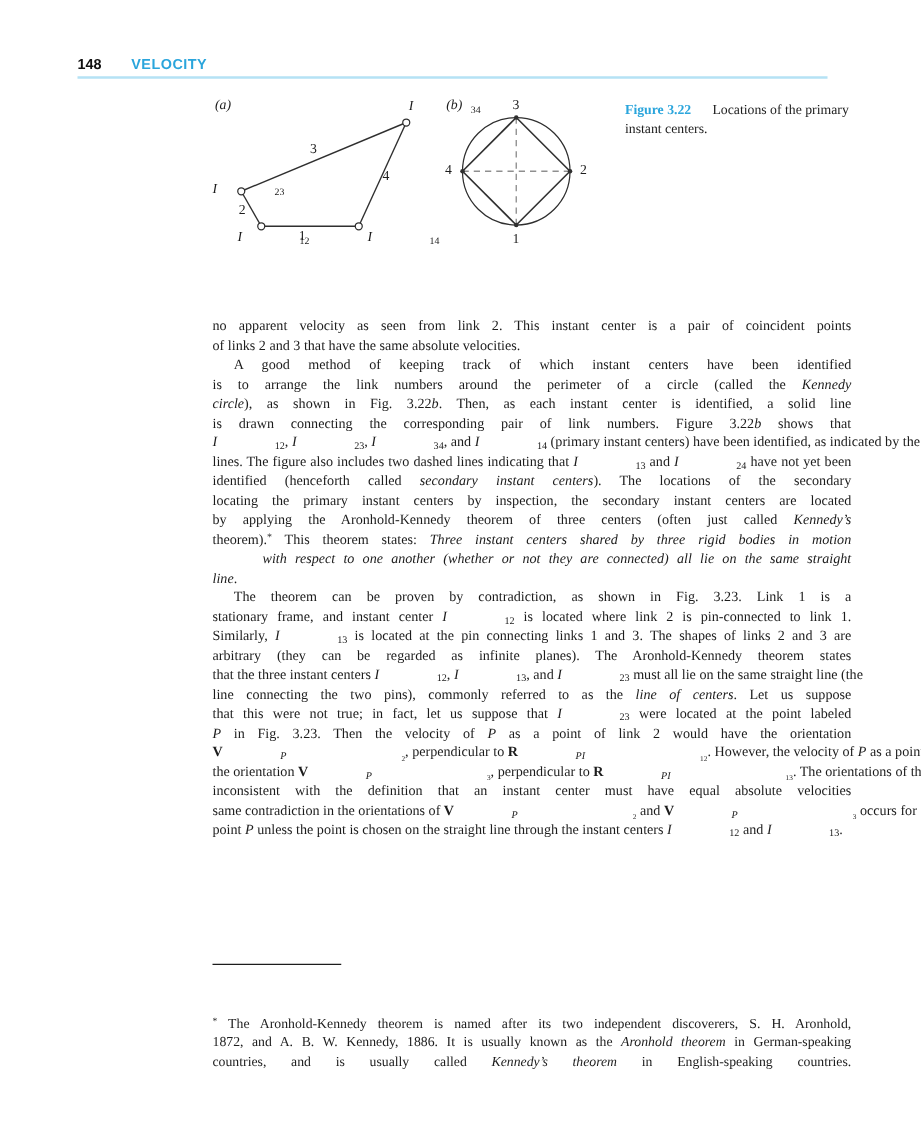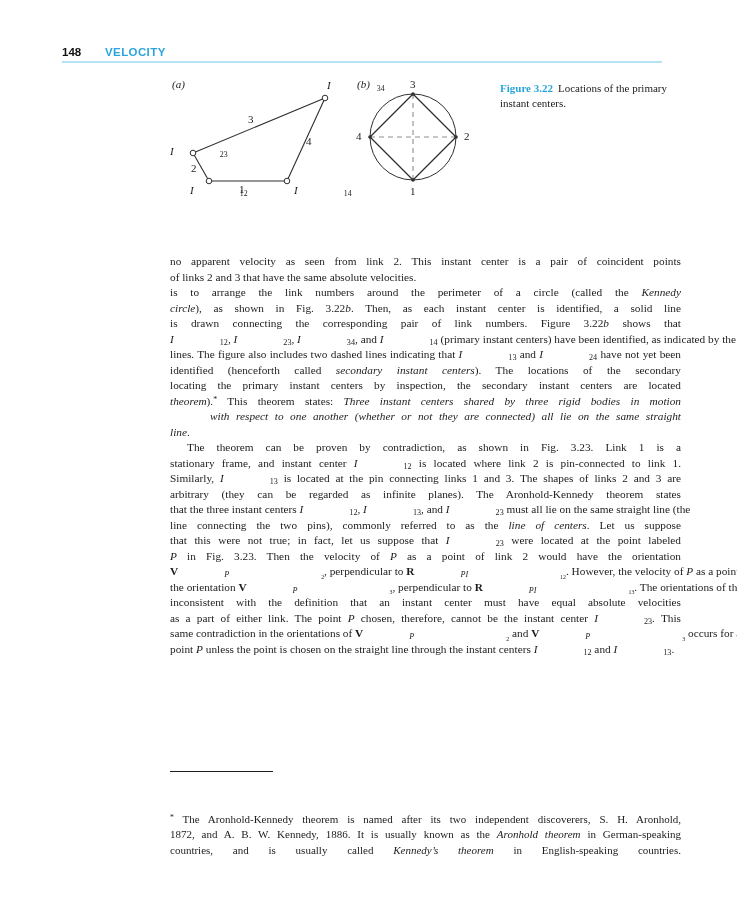--- a/index.html
+++ b/index.html
@@ -34,21 +34,21 @@
   .fig-a{left:168px;top:78px;width:182px;height:122px;}
   .fig-b{left:352px;top:78px;width:132px;height:122px;}
   .flab{position:absolute;font-size:11px;line-height:12px;color:var(--ink);white-space:nowrap;}
   .flab i{font-style:italic;}
   .figtag{font-style:italic;}
 
   .figcap{
     position:absolute;left:500px;top:81px;width:180px;
     font-size:11px;line-height:15.2px;color:var(--ink);
   }
-  .figcap .cap-label{font-weight:bold;color:var(--accent);margin-right:5px;}
+  .figcap .cap-label{font-weight:bold;color:var(--accent);margin-right:17px;}
 
   
   #bodytext{
     position:absolute;left:170px;top:254px;width:511px;
     font-size:11.3px;line-height:15.5px;color:var(--ink);
   }
   .tline{
     white-space:nowrap;height:15.5px;
     text-align:justify;text-align-last:justify;
   }
@@ -128,42 +128,43 @@
     <span class="flab" style="left:4px;top:52px">4</span>
   </div>
 
   <div class="figcap">
     <span class="cap-label">Figure 3.22</span><span>Locations of the primary instant centers.</span>
   </div>
 
   <div id="bodytext">
       <div class="tline">no apparent velocity as seen from link 2. This instant center is a pair of coincident points</div>
       <div class="tline endp">of links 2 and 3 that have the same absolute velocities.</div>
+      <div class="tline indent1">A good method of keeping track of which instant centers have been identified</div>
       <div class="tline">is to arrange the link numbers around the perimeter of a circle (called the <span style="font-style: italic;">Kennedy</span></div>
       <div class="tline"><span style="font-style: italic;">circle</span>), as shown in Fig. 3.22<span style="font-style: italic;">b</span>. Then, as each instant center is identified, a solid line</div>
       <div class="tline">is drawn connecting the corresponding pair of link numbers. Figure 3.22<span style="font-style: italic;">b</span> shows that</div>
       <div class="tline"><span style="font-style: italic;">I</span><sub><span>12</span></sub>, <span style="font-style: italic;">I</span><sub><span>23</span></sub>, <span style="font-style: italic;">I</span><sub><span>34</span></sub>, and <span style="font-style: italic;">I</span><sub><span>14</span></sub> (primary instant centers) have been identified, as indicated by the solid</div>
       <div class="tline">lines. The figure also includes two dashed lines indicating that <span style="font-style: italic;">I</span><sub><span>13</span></sub> and <span style="font-style: italic;">I</span><sub><span>24</span></sub> have not yet been</div>
       <div class="tline">identified (henceforth called <span style="font-style: italic;">secondary instant centers</span>). The locations of the secondary</div>
       <div class="tline">locating the primary instant centers by inspection, the secondary instant centers are located</div>
-      <div class="tline"><span style="font-style: italic;">theorem</span>).<sup><span>*</span></sup> This theorem states: <span style="font-style: italic;">Three instant centers shared by three rigid bodies in motion</span></div>
+      <div class="tline">by applying the Aronhold-Kennedy theorem of three centers (often just called <span style="font-style: italic;">Kennedy’s</span></div>
+      <div class="tline"><span style="">theorem</span>).<sup><span>*</span></sup> This theorem states: <span style="font-style: italic;">Three instant centers shared by three rigid bodies in motion</span></div>
       <div class="tline"><span style="font-style: italic; margin-left: 40px;">with respect to one another (whether or not they are connected) all lie on the same straight</span></div>
       <div class="tline endp"><span style="font-style: italic;">line</span>.</div>
       <div class="tline indent1">The theorem can be proven by contradiction, as shown in Fig. 3.23. Link 1 is a</div>
       <div class="tline">stationary frame, and instant center <span style="font-style: italic;">I</span><sub><span>12</span></sub> is located where link 2 is pin-connected to link 1.</div>
       <div class="tline">Similarly, <span style="font-style: italic;">I</span><sub><span>13</span></sub> is located at the pin connecting links 1 and 3. The shapes of links 2 and 3 are</div>
       <div class="tline">arbitrary (they can be regarded as infinite planes). The Aronhold-Kennedy theorem states</div>
       <div class="tline">that the three instant centers <span style="font-style: italic;">I</span><sub><span>12</span></sub>, <span style="font-style: italic;">I</span><sub><span>13</span></sub>, and <span style="font-style: italic;">I</span><sub><span>23</span></sub> must all lie on the same straight line (the</div>
       <div class="tline">line connecting the two pins), commonly referred to as the <span style="font-style: italic;">line of centers</span>. Let us suppose</div>
       <div class="tline">that this were not true; in fact, let us suppose that <span style="font-style: italic;">I</span><sub><span>23</span></sub> were located at the point labeled</div>
       <div class="tline"><span style="font-style: italic;">P</span> in Fig. 3.23. Then the velocity of <span style="font-style: italic;">P</span> as a point of link 2 would have the orientation</div>
       <div class="tline"><span style="font-weight: bold;">V</span><sub><span style="font-style: italic;">P</span></sub><sub><sub><span>2</span></sub></sub>, perpendicular to <span style="font-weight: bold;">R</span><sub><span style="font-style: italic;">PI</span></sub><sub><sub><span>12</span></sub></sub>. However, the velocity of <span style="font-style: italic;">P</span> as a point of link 3 would have</div>
       <div class="tline">the orientation <span style="font-weight: bold;">V</span><sub><span style="font-style: italic;">P</span></sub><sub><sub><span>3</span></sub></sub>, perpendicular to <span style="font-weight: bold;">R</span><sub><span style="font-style: italic;">PI</span></sub><sub><sub><span>13</span></sub></sub>. The orientations of these two velocities are</div>
       <div class="tline">inconsistent with the definition that an instant center must have equal absolute velocities</div>
-      <div class="tline">as a part of either link. The point <span style="font-style: italic;">P</span> chosen, therefore, cannot be the instant center <span style="font-style: italic;">I</span><sub><span>23</span></sub>. This</div>
       <div class="tline">same contradiction in the orientations of <span style="font-weight: bold;">V</span><sub><span style="font-style: italic;">P</span></sub><sub><sub><span>2</span></sub></sub> and <span style="font-weight: bold;">V</span><sub><span style="font-style: italic;">P</span></sub><sub><sub><span>3</span></sub></sub> occurs for any location chosen for</div>
       <div class="tline endp">point <span style="font-style: italic;">P</span> unless the point is chosen on the straight line through the instant centers <span style="font-style: italic;">I</span><sub><span>12</span></sub> and <span style="font-style: italic;">I</span><sub><span>13</span></sub>.</div>
     </div>
 
   <div class="frule"></div>
   <div id="footnote">
       <div class="fline"><sup><span>*</span></sup> The Aronhold-Kennedy theorem is named after its two independent discoverers, S. H. Aronhold,</div>
       <div class="fline">1872, and A. B. W. Kennedy, 1886. It is usually known as the <span style="font-style: italic;">Aronhold theorem</span> in German-speaking</div>
       <div class="fline endp">countries, and is usually called <span style="font-style: italic;">Kennedy’s theorem</span> in English-speaking countries.</div>
     </div>

